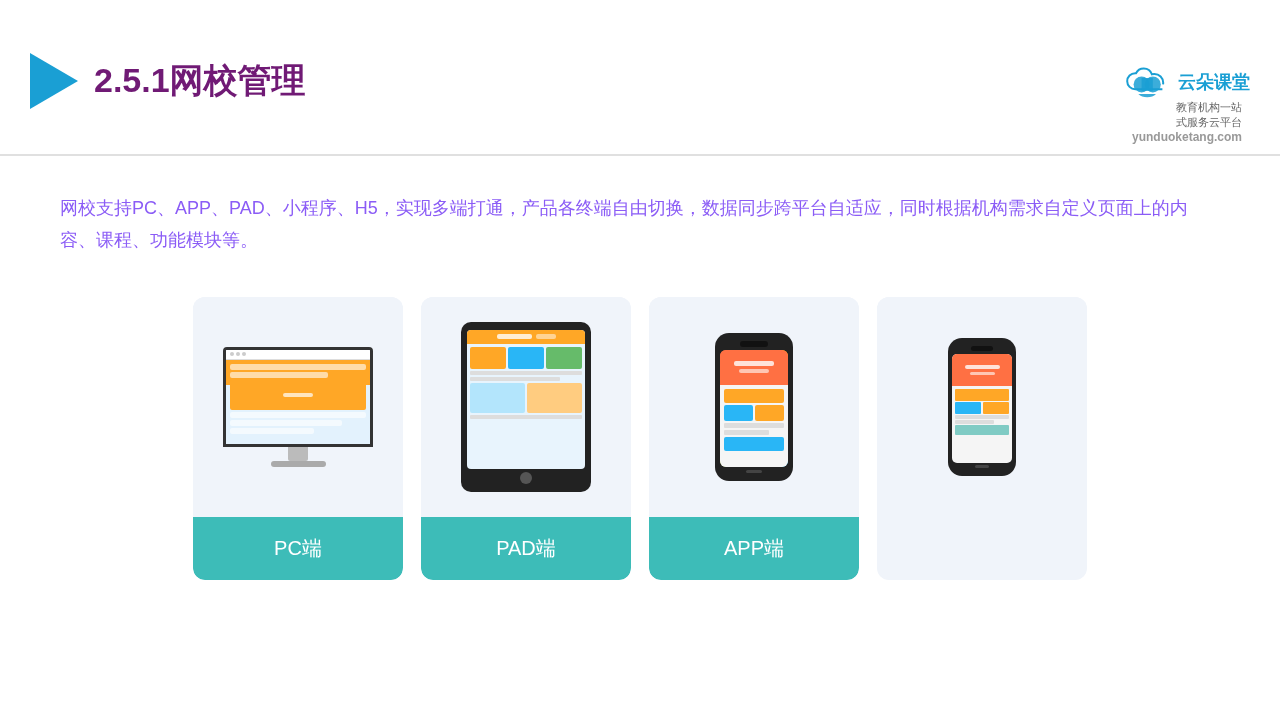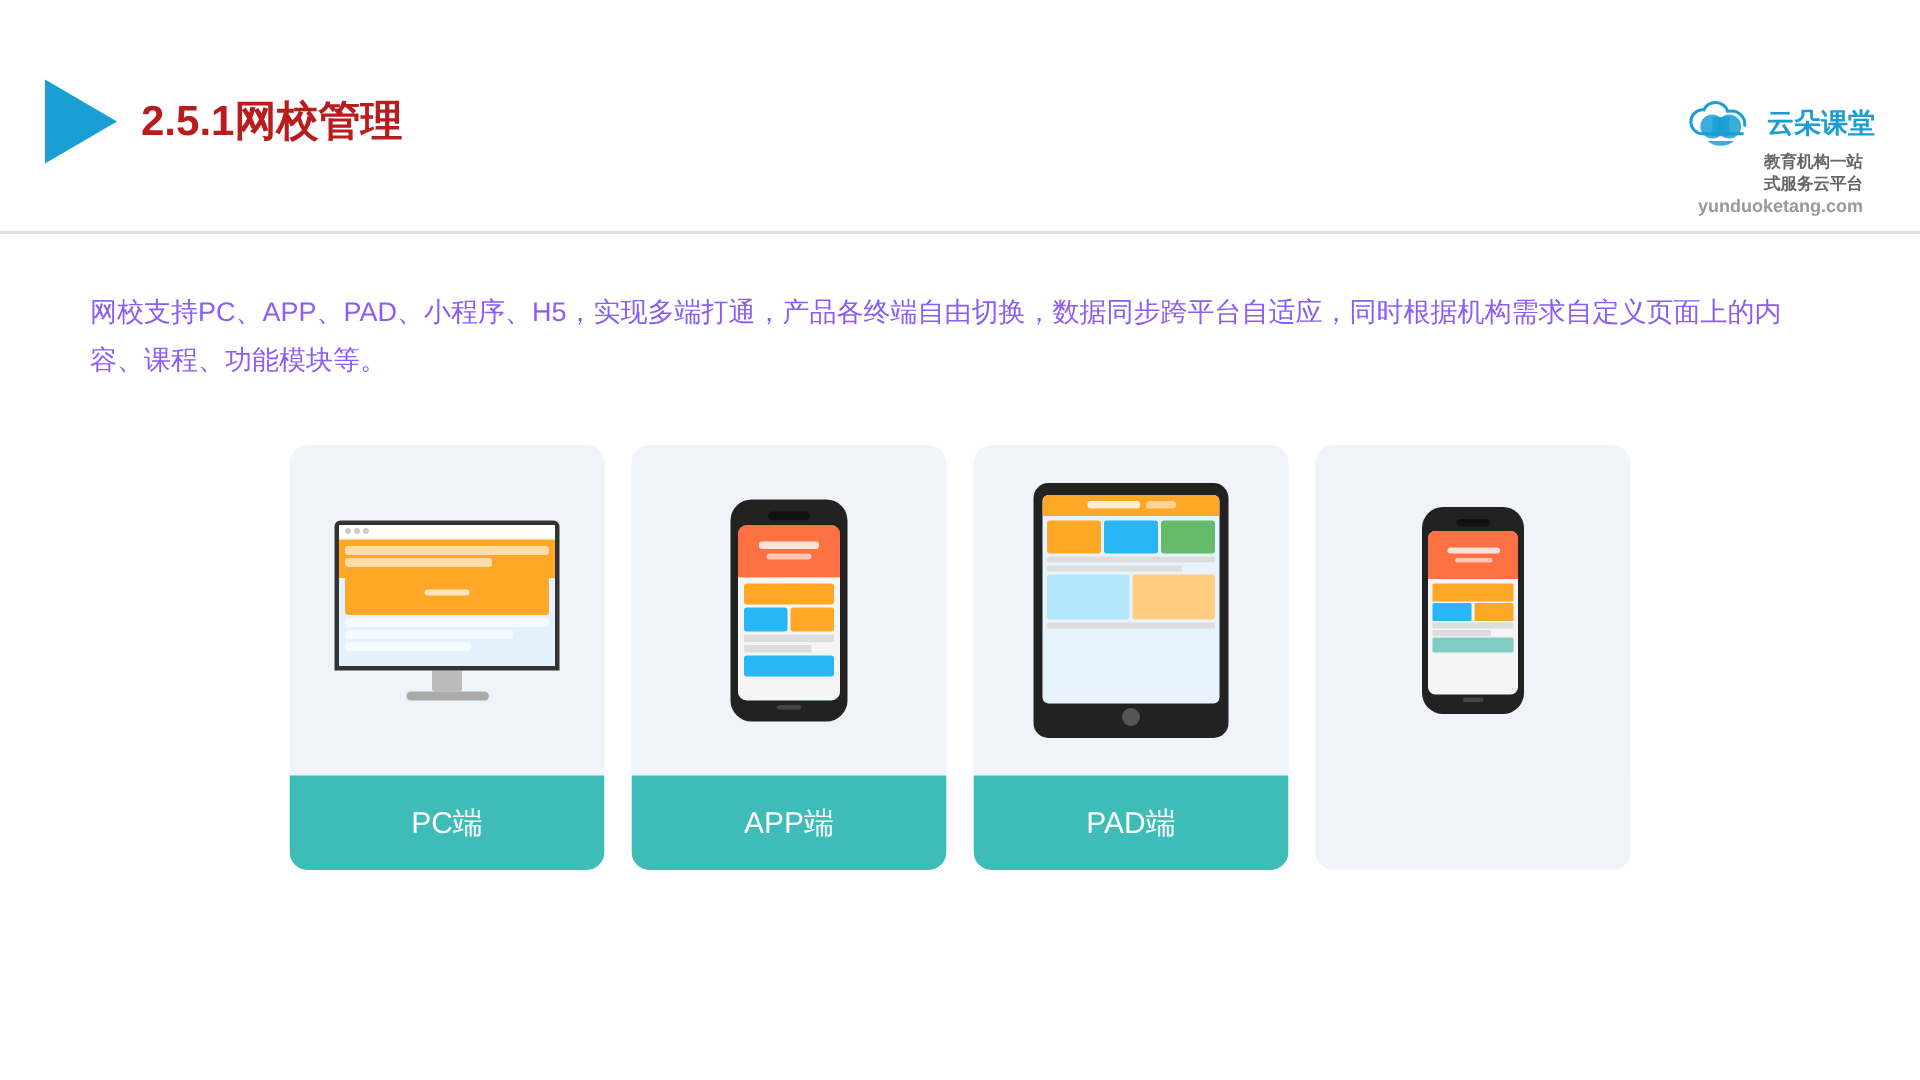--- a/index.html
+++ b/index.html
@@ -26,23 +26,23 @@
       gap: 16px;
     }
     .logo-triangle {
       width: 0;
       height: 0;
       border-top: 28px solid transparent;
       border-bottom: 28px solid transparent;
       border-left: 48px solid #1a9fd4;
     }
     .page-title {
-      font-size: 28px;
+      font-size: 34px;
       font-weight: bold;
-      color: #b91c1c;
+      color: #701a75;
     }
     .header-right {
       display: flex;
       flex-direction: column;
       align-items: center;
       margin-top: 48px;
     }
     .cloud-logo {
       display: flex;
       align-items: center;
@@ -55,21 +55,20 @@
     .brand-name {
       font-size: 18px;
       color: #1a9fd4;
       font-weight: bold;
     }
     .brand-subtitle {
       font-size: 11px;
       color: #666;
       text-align: right;
       margin-top: 2px;
-      font-weight: bold;
     }
     .brand-url {
       font-size: 12px;
       color: #999;
       font-weight: bold;
     }
 
     
     .description {
       padding: 36px 60px 20px 60px;
@@ -358,50 +357,20 @@
               <div class="monitor-row" style="width:80%"></div>
               <div class="monitor-row" style="width:60%"></div>
             </div>
           </div>
         </div>
         <div class="monitor-stand"></div>
         <div class="monitor-base"></div>
       </div>
     </div>
     <div class="card-label">PC端</div>
-  </div>
-
-  <div class="card">
-    <div class="card-image-area">
-      <div class="phone">
-        <div class="phone-body">
-          <div class="phone-notch"></div>
-          <div class="phone-screen">
-            <div class="phone-screen-top">
-              <div style="display:flex; flex-direction:column; gap:3px; align-items:center;">
-                <div class="phone-screen-text"></div>
-                <div style="width:30px; height:4px; background:rgba(255,255,255,0.6); border-radius:2px;"></div>
-              </div>
-            </div>
-            <div class="phone-screen-body">
-              <div class="phone-orange-block"></div>
-              <div style="display:grid; grid-template-columns:1fr 1fr; gap:2px; margin:2px;">
-                <div style="height:16px; background:#29b6f6; border-radius:2px;"></div>
-                <div style="height:16px; background:#ffa726; border-radius:2px;"></div>
-              </div>
-              <div class="phone-row"></div>
-              <div class="phone-row" style="width:70%"></div>
-              <div class="phone-blue-block"></div>
-            </div>
-          </div>
-          <div class="phone-home"></div>
-        </div>
-      </div>
-    </div>
-    <div class="card-label">APP端</div>
   </div>
 
   <div class="card">
     <div class="card-image-area">
       <div class="tablet">
         <div class="tablet-body">
           <div class="tablet-screen">
             <div class="tablet-top-bar" style="display:flex; align-items:center; justify-content:center; gap:4px;">
               <div style="width:35px; height:5px; background:rgba(255,255,255,0.8); border-radius:2px;"></div>
               <div style="width:20px; height:5px; background:rgba(255,255,255,0.5); border-radius:2px;"></div>
@@ -423,20 +392,50 @@
           </div>
           <div class="tablet-home-btn"></div>
         </div>
       </div>
     </div>
     <div class="card-label">PAD端</div>
   </div>
 
   <div class="card">
     <div class="card-image-area">
+      <div class="phone">
+        <div class="phone-body">
+          <div class="phone-notch"></div>
+          <div class="phone-screen">
+            <div class="phone-screen-top">
+              <div style="display:flex; flex-direction:column; gap:3px; align-items:center;">
+                <div class="phone-screen-text"></div>
+                <div style="width:30px; height:4px; background:rgba(255,255,255,0.6); border-radius:2px;"></div>
+              </div>
+            </div>
+            <div class="phone-screen-body">
+              <div class="phone-orange-block"></div>
+              <div style="display:grid; grid-template-columns:1fr 1fr; gap:2px; margin:2px;">
+                <div style="height:16px; background:#29b6f6; border-radius:2px;"></div>
+                <div style="height:16px; background:#ffa726; border-radius:2px;"></div>
+              </div>
+              <div class="phone-row"></div>
+              <div class="phone-row" style="width:70%"></div>
+              <div class="phone-blue-block"></div>
+            </div>
+          </div>
+          <div class="phone-home"></div>
+        </div>
+      </div>
+    </div>
+    <div class="card-label">APP端</div>
+  </div>
+
+  <div class="card">
+    <div class="card-image-area">
       <div class="mini-phone">
         <div class="mini-notch"></div>
         <div class="mini-screen">
           <div class="mini-top">
             <div style="display:flex; flex-direction:column; gap:3px; align-items:center;">
               <div class="mini-top-text"></div>
               <div style="width:25px; height:3px; background:rgba(255,255,255,0.6); border-radius:2px;"></div>
             </div>
           </div>
           <div class="mini-body">

